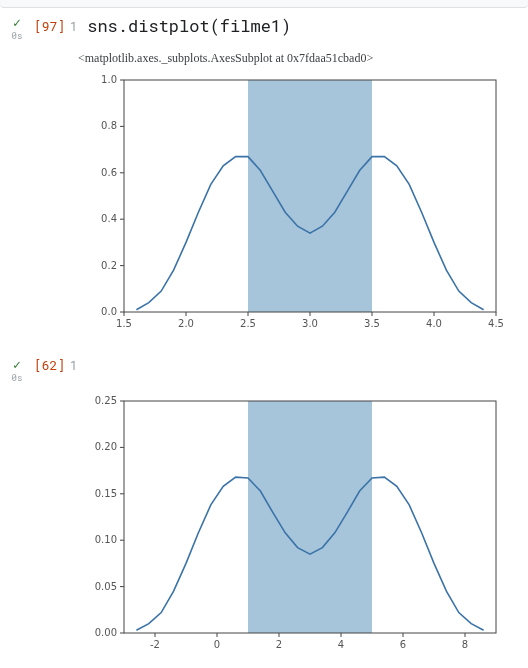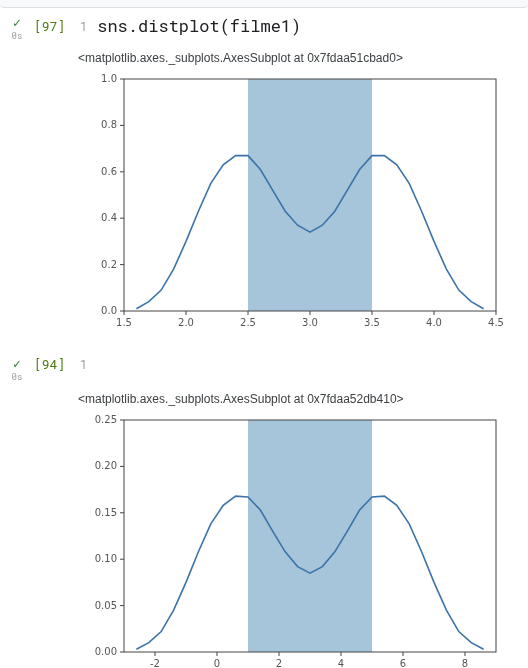--- a/index.html
+++ b/index.html
@@ -35,42 +35,42 @@
   .exec-time { color: #9aa0a6; font-size: 9px; margin-top: 1px; }
   .cell-body { flex: 1; }
   .code-row {
     display: flex;
     align-items: center;
     font-family: "Roboto Mono", monospace;
     font-size: 13px;
     color: #3c4043;
   }
   .exec-count {
-    color: #4d7c0f;
-    margin-right: 10px;
+    color: #c2410c;
+    margin-right: 0;
     font-size: 13px;
   }
   .linenum {
     color: #9aa0a6;
     margin-right: 10px;
     font-size: 12px;
     width: 12px;
     text-align: right;
   }
   .code {
     color: #202124;
     font-size: 17px;
   }
   .output-block {
     margin-left: 78px;
     margin-top: 10px;
     margin-bottom: 16px;
   }
   .repr {
-    font-family: Liberation Sans, sans-serif;
+    font-family: Liberation Serif, serif;
     font-size: 12px;
     color: #3c4043;
     margin-bottom: 6px;
     white-space: nowrap;
   }
   .plot {
     background: #fff;
     width: 430px;
     height: 264px;
     position: relative;
@@ -141,28 +141,27 @@
   </div>
 </div>
 
 <div class="cell">
   <div class="gutter">
     <div class="check">✓</div>
     <div class="exec-time">0s</div>
   </div>
   <div class="cell-body">
     <div class="code-row">
-      <span class="exec-count">[94]</span>
+      <span class="exec-count">[62]</span>
       <span class="linenum">1</span>
     </div>
   </div>
 </div>
 
 <div class="output-block">
-  <div class="repr">&lt;matplotlib.axes._subplots.AxesSubplot at 0x7fdaa52db410&gt;</div>
   <div class="plot">
     <svg id="plot1" width="430" height="264">
         <rect class="bar" x="170" y="8" width="124" height="232"></rect>
         <rect x="46" y="8" width="372" height="232" fill="none" stroke="#444" stroke-width="1"></rect>
         <line class="axisline" x1="42" x2="46" y1="240" y2="240"></line>
         <text class="ytick" x="39" y="243" text-anchor="end">0.00</text>
         <line class="axisline" x1="42" x2="46" y1="193.6" y2="193.6"></line>
         <text class="ytick" x="39" y="196.6" text-anchor="end">0.05</text>
         <line class="axisline" x1="42" x2="46" y1="147.2" y2="147.2"></line>
         <text class="ytick" x="39" y="150.2" text-anchor="end">0.10</text>

